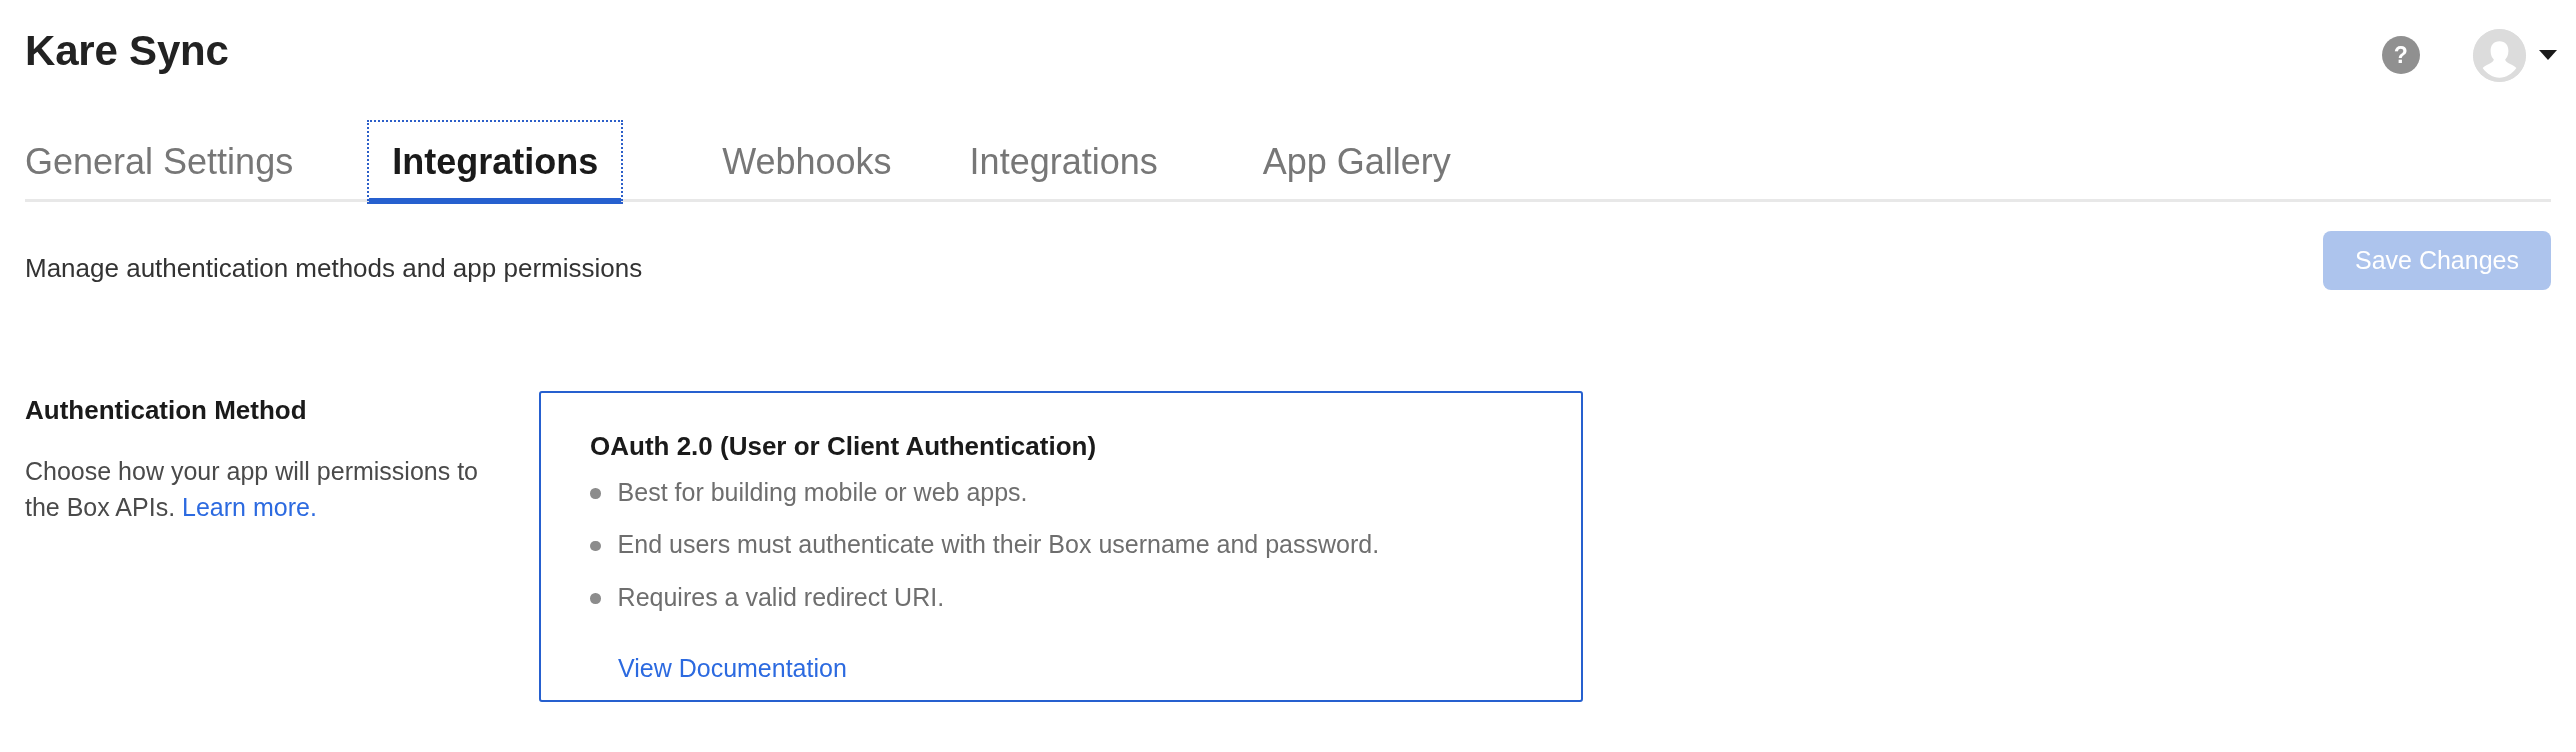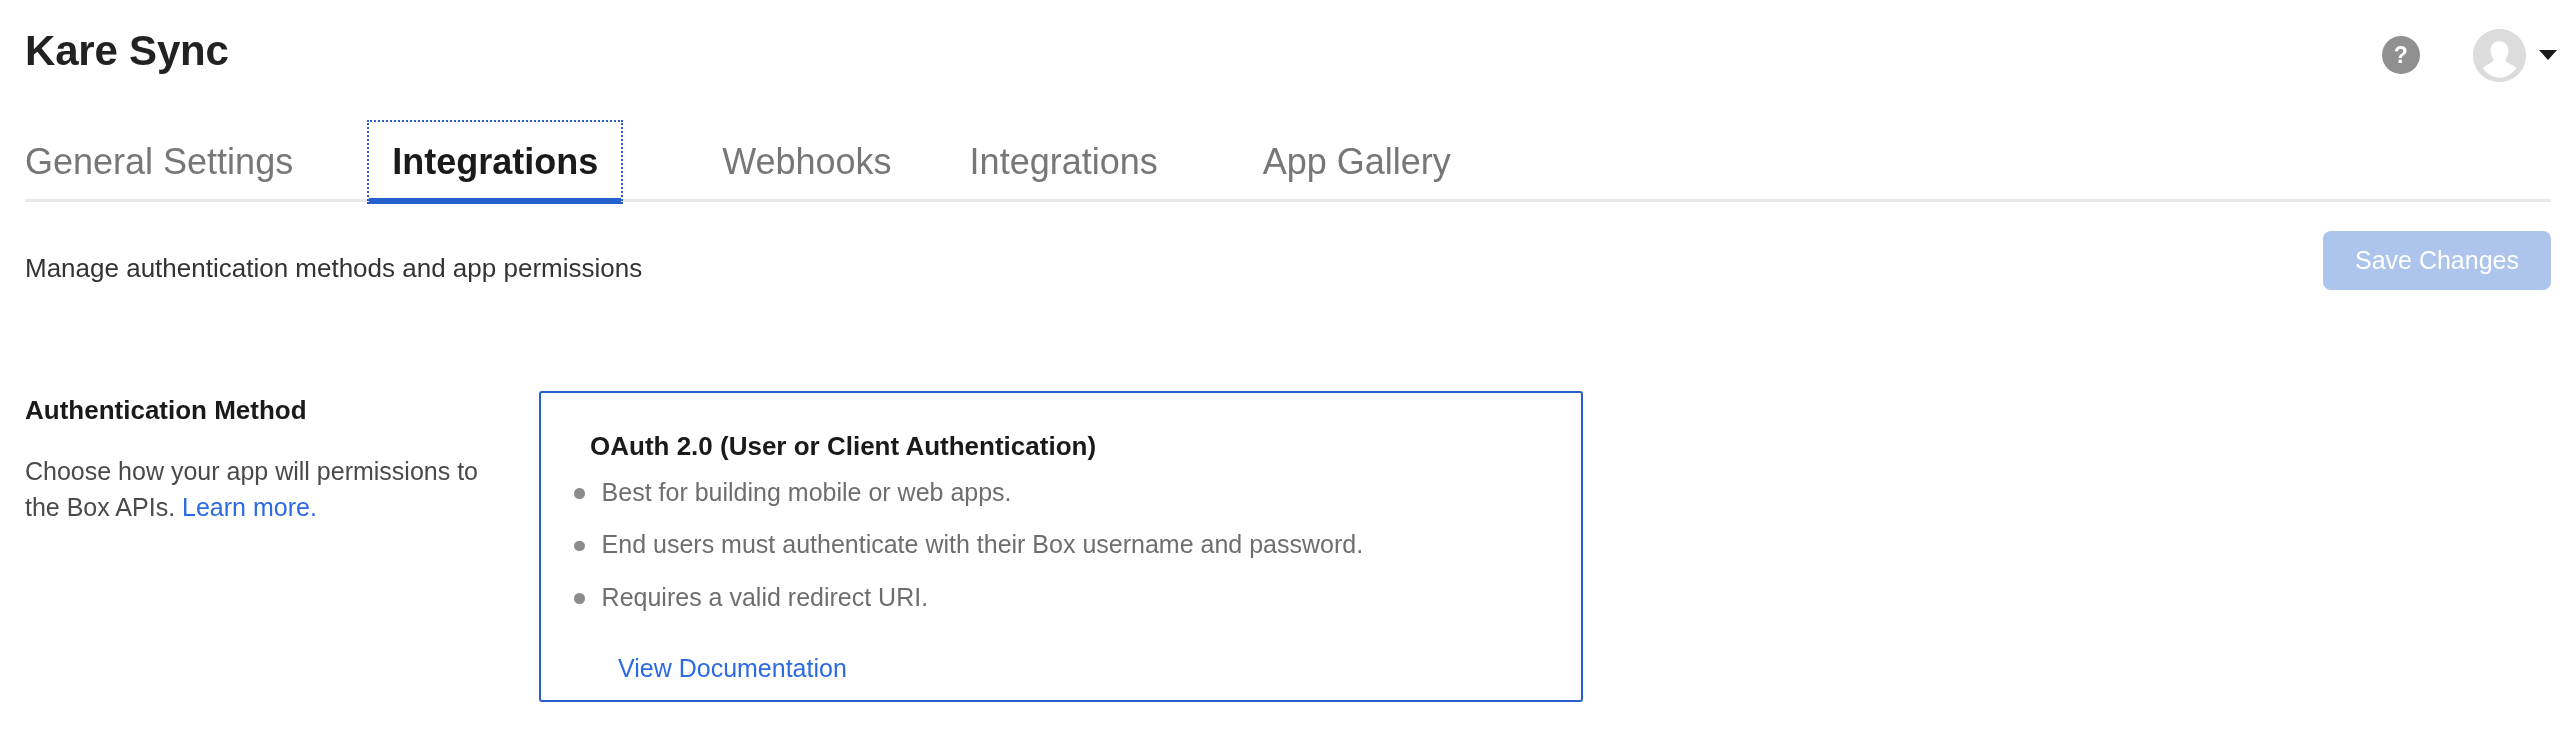--- a/index.html
+++ b/index.html
@@ -241,21 +241,21 @@
     left: 49px;
     top: 38px;
     font-size: 26px;
     font-weight: bold;
     color: #1a1a1a;
     white-space: nowrap;
   }
 
   .card-list {
     position: absolute;
-    left: 33px;
+    left: 49px;
     top: 87px;
     list-style: none;
   }
 
   .card-list li {
     position: relative;
     padding-left: 27.6px;
     font-size: 25px;
     color: #6e6e6e;
     line-height: 1;

